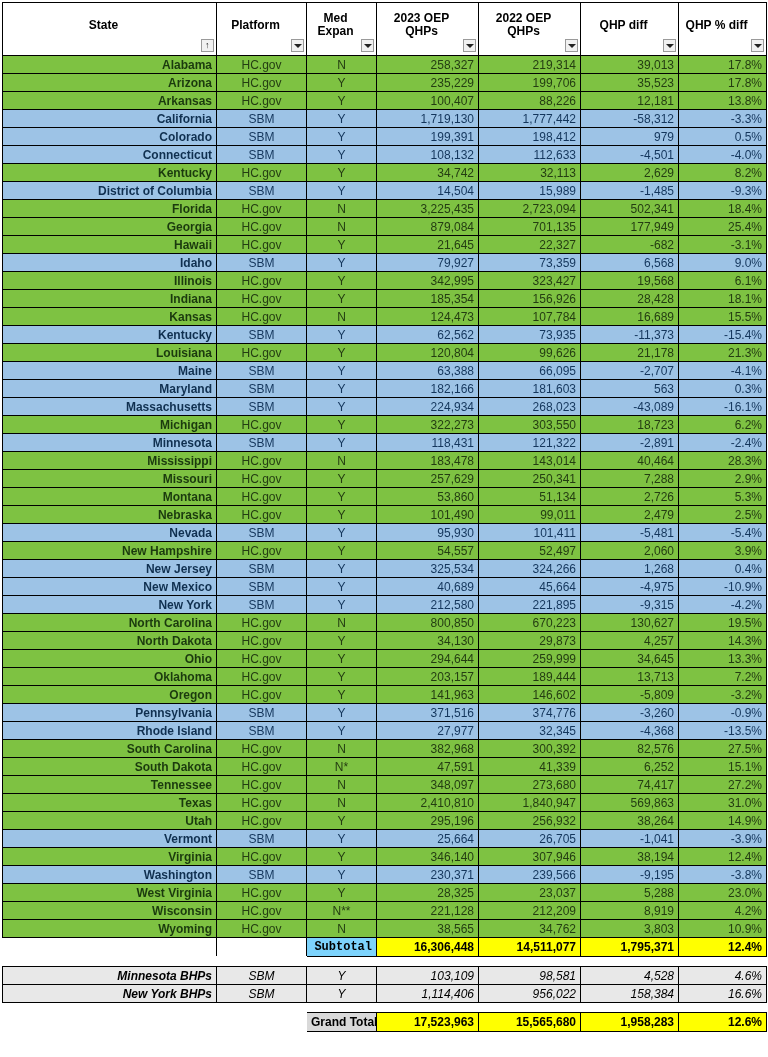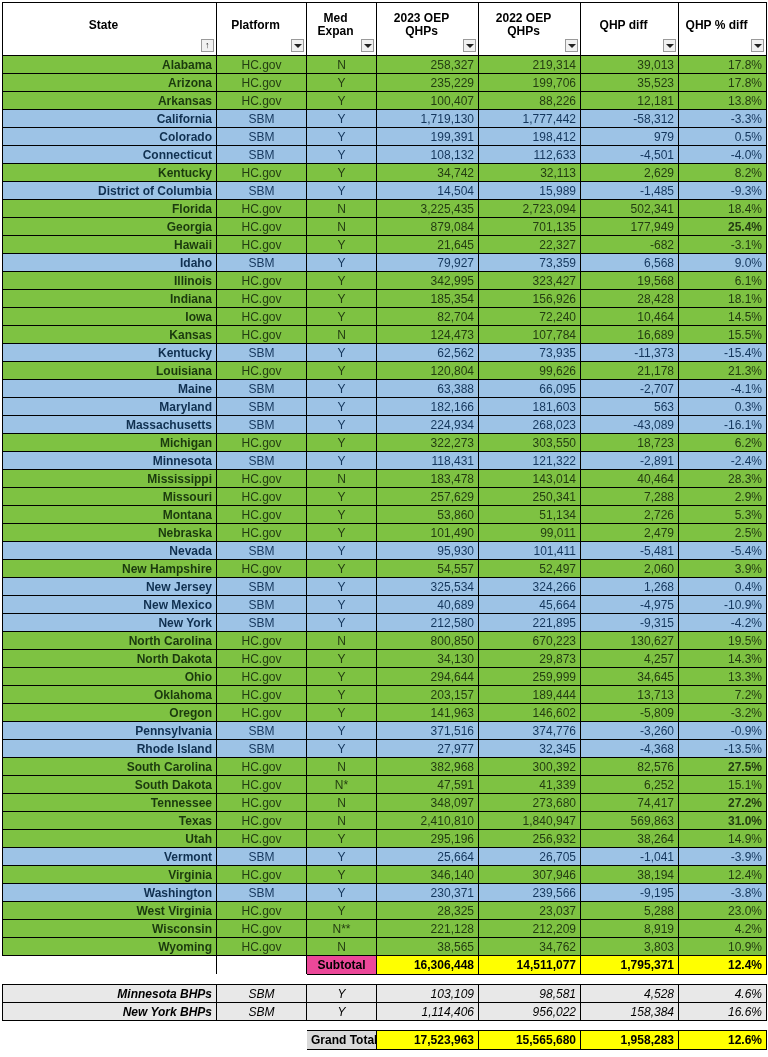--- a/index.html
+++ b/index.html
@@ -92,37 +92,37 @@
   }
   td.num {
     text-align: right;
   }
   
   tr.green td { background: #7ec242; color: #1b3a0e; }
   tr.blue  td { background: #9dc3e6; color: #103050; }
   tr.green td.num, tr.green td.plat, tr.green td.med { color: #243d12; }
   tr.blue  td.num, tr.blue td.plat, tr.blue td.med { color: #14365c; }
 
-  td.bold-pct { font-weight: bold; }
+  td.bold-pct { font-weight: normal; }
 
   
   tr.subtotal td {
     background: #ffff00;
     color: #000000;
     font-weight: bold;
     height: 18px;
   }
   tr.subtotal td.blank {
     background: #ffffff;
     border-left: 1px solid #ffffff;
     border-top: 1px solid #ffffff;
     border-bottom: 1px solid #ffffff;
   }
   tr.subtotal td.blank.first { border-left: none; }
-  tr.subtotal td.label { text-align: center; background: #ec4899; }
+  tr.subtotal td.label { text-align: right; background: #7dd3fc; font-family: Liberation Mono, monospace; }
 
   .spacer {
     height: 9px;
   }
   table.bhp td {
     border: 1px solid #000000;
     font-size: 12px;
     height: 17px;
     padding: 0 4px;
     line-height: 16px;
@@ -297,29 +297,20 @@
           <td class="num">6.1%</td>
         </tr>
         <tr class="green">
           <td class="state">Indiana</td>
           <td class="plat">HC.gov</td>
           <td class="med">Y</td>
           <td class="num">185,354</td>
           <td class="num">156,926</td>
           <td class="num">28,428</td>
           <td class="num">18.1%</td>
-        </tr>
-        <tr class="green">
-          <td class="state">Iowa</td>
-          <td class="plat">HC.gov</td>
-          <td class="med">Y</td>
-          <td class="num">82,704</td>
-          <td class="num">72,240</td>
-          <td class="num">10,464</td>
-          <td class="num">14.5%</td>
         </tr>
         <tr class="green">
           <td class="state">Kansas</td>
           <td class="plat">HC.gov</td>
           <td class="med">N</td>
           <td class="num">124,473</td>
           <td class="num">107,784</td>
           <td class="num">16,689</td>
           <td class="num">15.5%</td>
         </tr>

